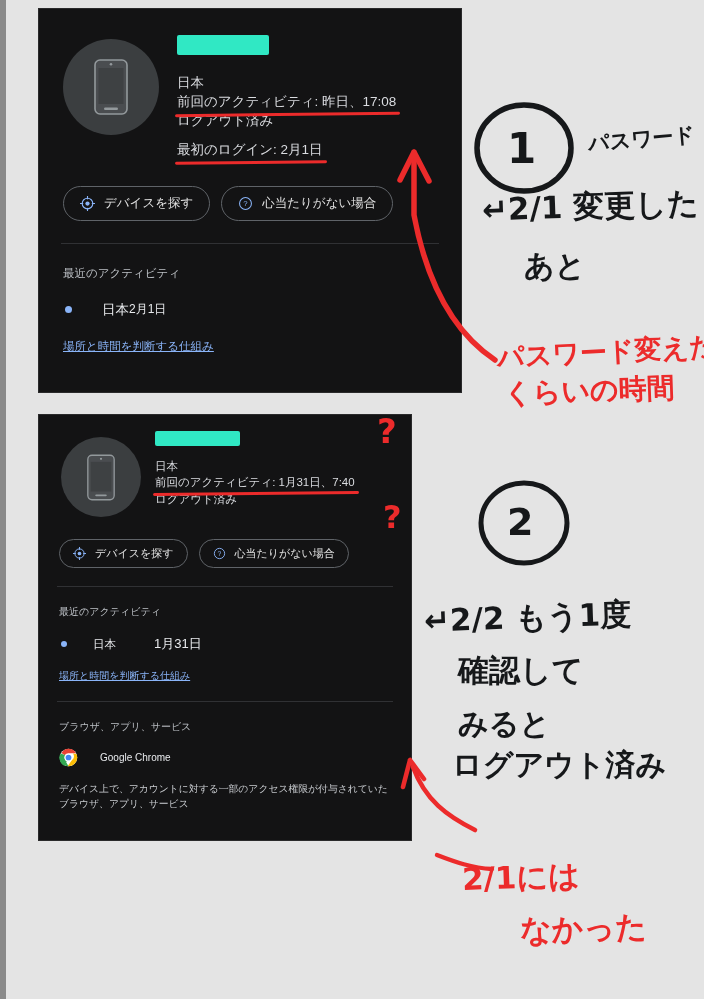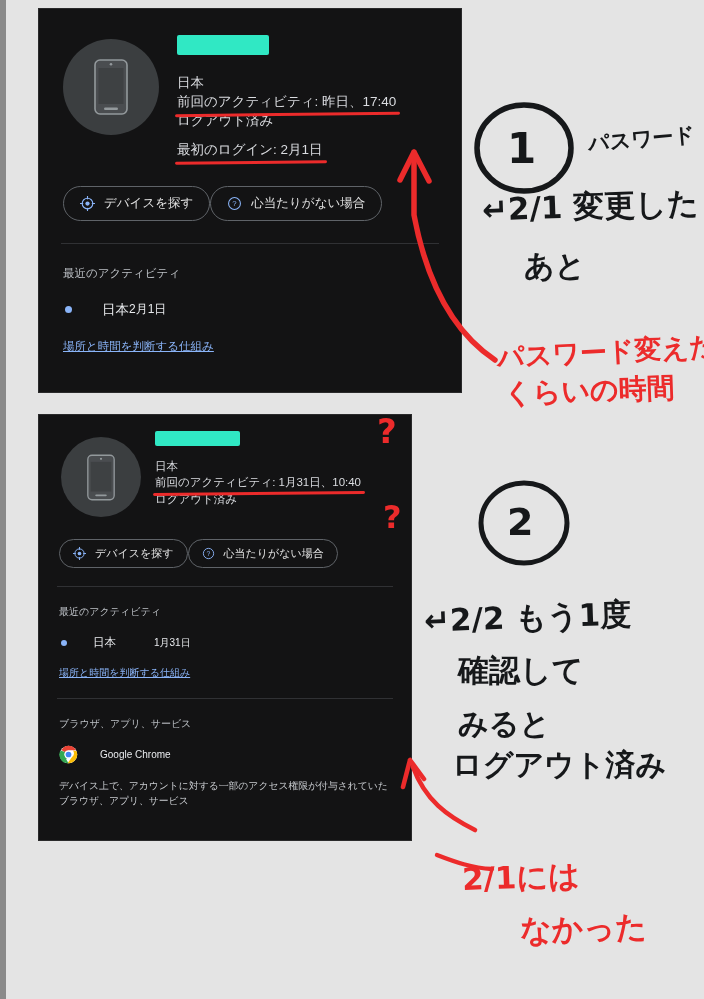--- a/index.html
+++ b/index.html
@@ -69,21 +69,21 @@
   #card-2 .dev-gap { height: 8px; }
 
   
   .ul-red { position: relative; display: inline-block; }
   .ul-red::after {
     content:""; position:absolute; left:-2px; right:-4px; bottom:-4px;
     height: 2.5px; background:#ec2b2b; border-radius:2px;
     transform: rotate(-0.6deg);
   }
 
-  .btn-row { display: flex; }
+  .btn-row { display: flex; gap: 11px; }
   #card-1 .btn-row { margin: 26px 0 0 24px; }
   #card-2 .btn-row { margin: 22px 0 0 20px; }
   .pill {
     display: inline-flex; align-items: center; gap: 9px;
     border: 1px solid #5f6368; border-radius: 18px;
     background: transparent; color: #e3e3e3;
     white-space: nowrap;
   }
   #card-1 .pill { padding: 8px 16px; font-size: 12.5px; }
   #card-2 .pill { padding: 6px 13px; font-size: 11px; }
@@ -99,21 +99,21 @@
   .act-row { display:flex; align-items:center; }
   #card-1 .act-row { margin: 20px 0 0 26px; }
   #card-2 .act-row { margin: 16px 0 0 22px; }
   .act-dot { width: 7px; height: 7px; border-radius:50%; background:#8ab4f8; flex:none; }
   #card-2 .act-dot { width: 6px; height: 6px; }
   .act-place { color:#e8eaed; }
   #card-1 .act-place { font-size: 13.5px; margin-left: 30px; }
   #card-2 .act-place { font-size: 11.5px; margin-left: 26px; }
   .act-date { color:#e8eaed; }
   #card-1 .act-date { font-size: 12px; }
-  #card-2 .act-date { font-size: 10px; margin-left: 38px; }
+  #card-2 .act-date { font-size: 13px; margin-left: 38px; }
 
   .link { color:#8ab4f8; display:inline-block; }
   #card-1 .link { font-size: 11.5px; margin: 20px 0 0 24px; }
   #card-2 .link { font-size: 10px; margin: 16px 0 0 20px; }
 
   .app-row { display:flex; align-items:center; margin: 14px 0 0 20px; }
   .app-name { color:#e8eaed; font-size: 10px; margin-left: 22px; }
   .foot-note {
     color:#c9ccd0; font-size: 9.8px; line-height: 1.55;
     margin: 14px 18px 0 20px;
@@ -147,21 +147,21 @@
         <rect x="1" y="1" width="32" height="54" rx="5" fill="#4a4d50" stroke="#93999c" stroke-width="1.6"></rect>
         <rect x="4.5" y="9" width="25" height="36" fill="#3e4143"></rect>
         <circle cx="17" cy="5.3" r="1.3" fill="#93999c"></circle>
         <rect x="10" y="48.5" width="14" height="2.4" rx="1.2" fill="#93999c"></rect>
       </svg>
     </div>
     <div class="head-text">
       <div class="redaction"></div>
       <div class="dev-line">日本</div>
       <div class="dev-line">
-        <span class="ul-red">前回のアクティビティ: 昨日、17:40</span>
+        <span class="ul-red">前回のアクティビティ: 昨日、17:08</span>
       </div>
       <div class="dev-line">ログアウト済み</div>
       <div class="dev-gap"></div>
       <div class="dev-line">
         <span class="ul-red">最初のログイン: 2月1日</span>
       </div>
     </div>
   </div>
 
   <div class="btn-row">
@@ -201,21 +201,21 @@
         <rect x="1" y="1" width="32" height="54" rx="5" fill="#4a4d50" stroke="#93999c" stroke-width="1.6"></rect>
         <rect x="4.5" y="9" width="25" height="36" fill="#3e4143"></rect>
         <circle cx="17" cy="5.3" r="1.3" fill="#93999c"></circle>
         <rect x="10" y="48.5" width="14" height="2.4" rx="1.2" fill="#93999c"></rect>
       </svg>
     </div>
     <div class="head-text">
       <div class="redaction"></div>
       <div class="dev-line">日本</div>
       <div class="dev-line">
-        <span class="ul-red">前回のアクティビティ: 1月31日、10:40</span>
+        <span class="ul-red">前回のアクティビティ: 1月31日、7:40</span>
       </div>
       <div class="dev-line">ログアウト済み</div>
       <div class="dev-gap"></div>
     </div>
   </div>
 
   <div class="btn-row">
     <div class="pill">
       <svg width="13" height="13" viewBox="0 0 24 24">
         <circle cx="12" cy="12" r="8.5" fill="none" stroke="#8ab4f8" stroke-width="1.8"></circle>

